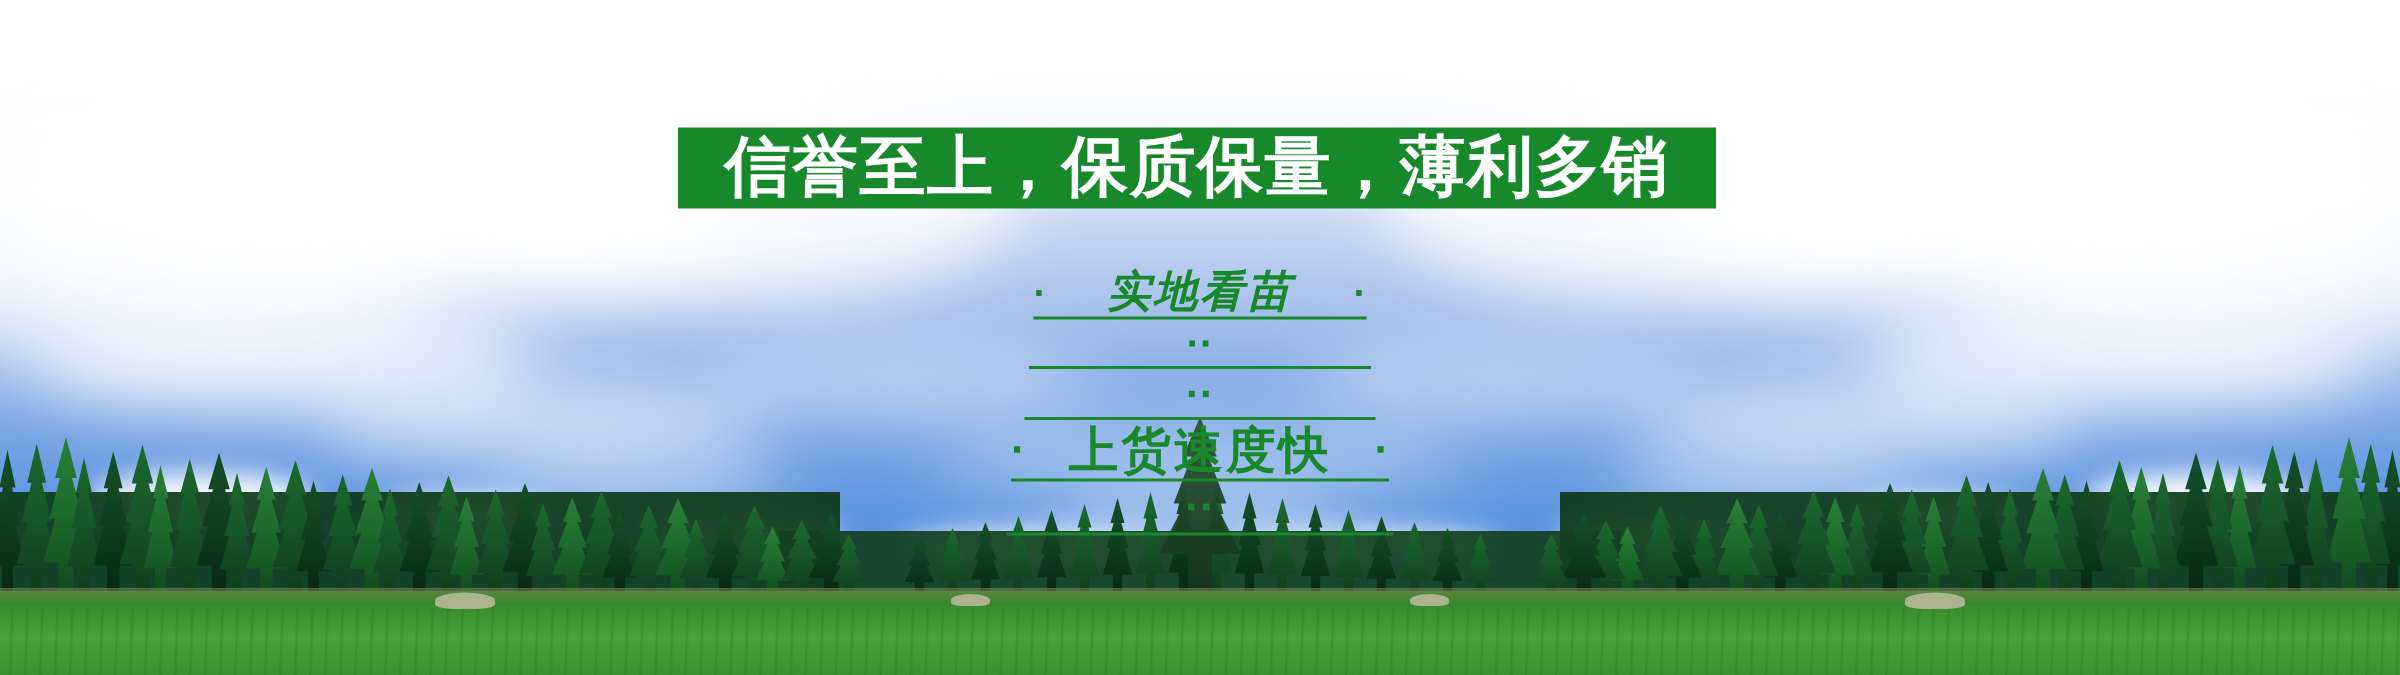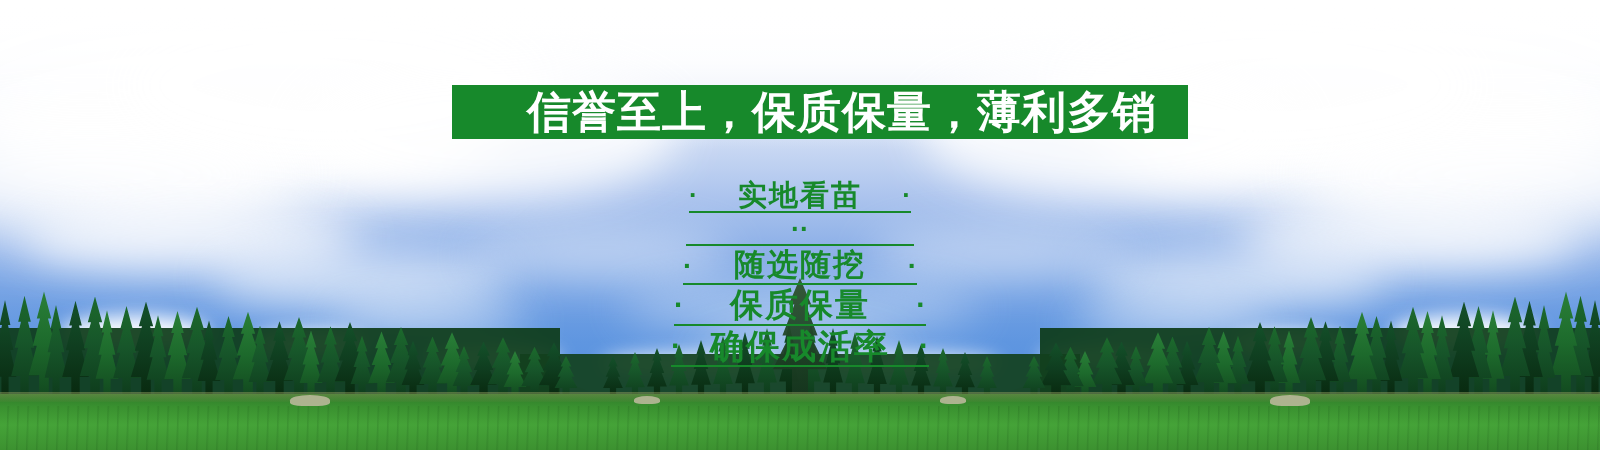--- a/index.html
+++ b/index.html
@@ -196,21 +196,20 @@
   .headline-bar {
     position: absolute;
     left: 452px;
     top: 85px;
     width: 692px;
     height: 54px;
     background: #17892b;
     display: flex;
     align-items: center;
     justify-content: center;
-    padding-left: 44px;
   }
   .headline-text {
     color: #ffffff;
     font-size: 44px;
     font-weight: bold;
     letter-spacing: 1px;
     line-height: 1;
     white-space: nowrap;
   }
 
@@ -257,21 +256,21 @@
   .feature-item .label {
     color: #17892b;
     font-weight: bold;
     letter-spacing: 2px;
     line-height: 1.05;
     white-space: nowrap;
   }
 
   
   .fi-0 { width: 222px; }
-  .fi-0 .label  { font-size: 29px; }
+  .fi-0 .label  { font-size: 29px; font-style: italic; }
   .fi-0 .bullet { font-size: 26px; }
 
   .fi-1 { width: 228px; }
   .fi-1 .label  { font-size: 30px; }
   .fi-1 .bullet { font-size: 27px; }
 
   .fi-2 { width: 234px; }
   .fi-2 .label  { font-size: 31px; }
   .fi-2 .bullet { font-size: 28px; }
 
@@ -443,29 +442,27 @@
           <span class="bullet">·</span>
           <span class="label">实地看苗</span>
           <span class="bullet">·</span>
         </div>
         <div class="feature-item fi-1">
           <span class="bullet">·</span>
           <span class="bullet">·</span>
         </div>
         <div class="feature-item fi-2">
           <span class="bullet">·</span>
-          <span class="label">随选随挖</span>
           <span class="bullet">·</span>
         </div>
         <div class="feature-item fi-3">
           <span class="bullet">·</span>
-          <span class="label">保质保量</span>
+          <span class="label">上货速度快</span>
           <span class="bullet">·</span>
         </div>
         <div class="feature-item fi-4">
           <span class="bullet">·</span>
-          <span class="label">确保成活率</span>
           <span class="bullet">·</span>
         </div>
       </div>
 
   </div>
 </div>
 
 </body></html>

